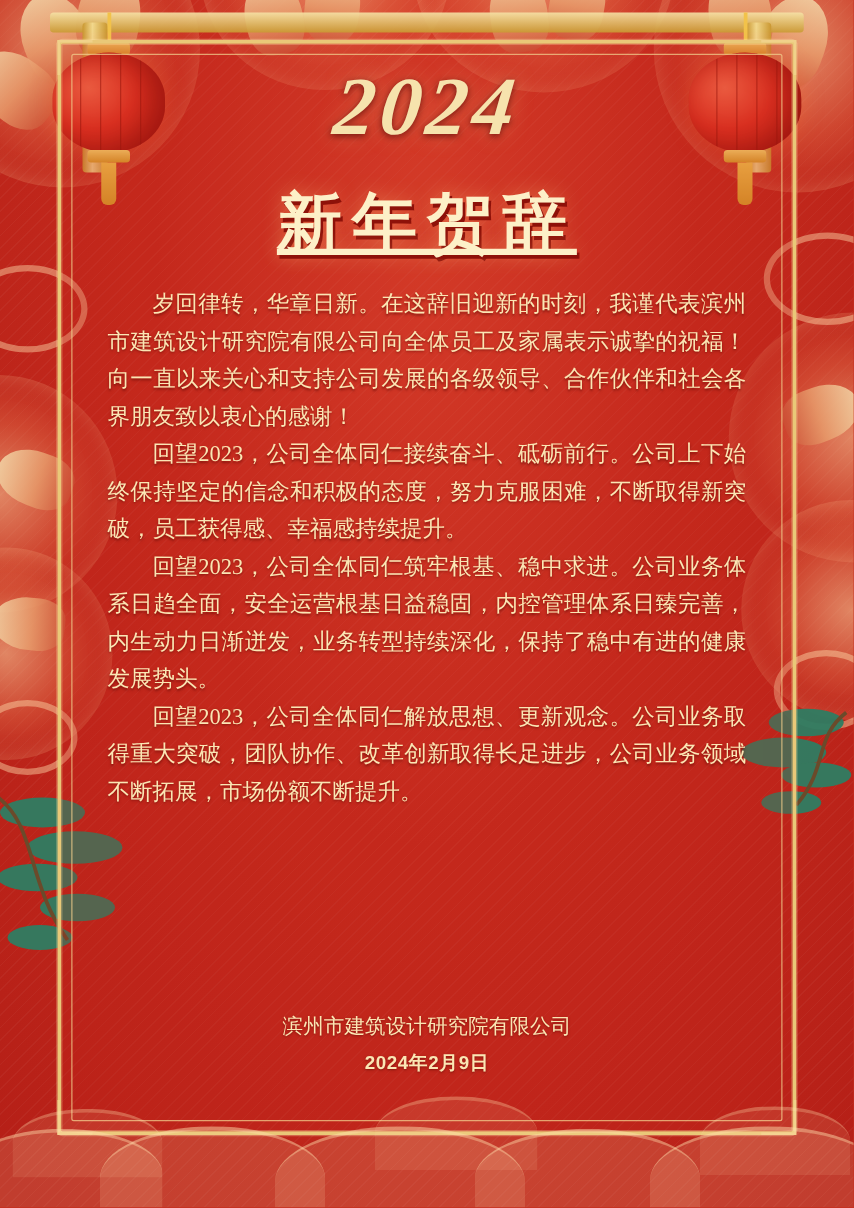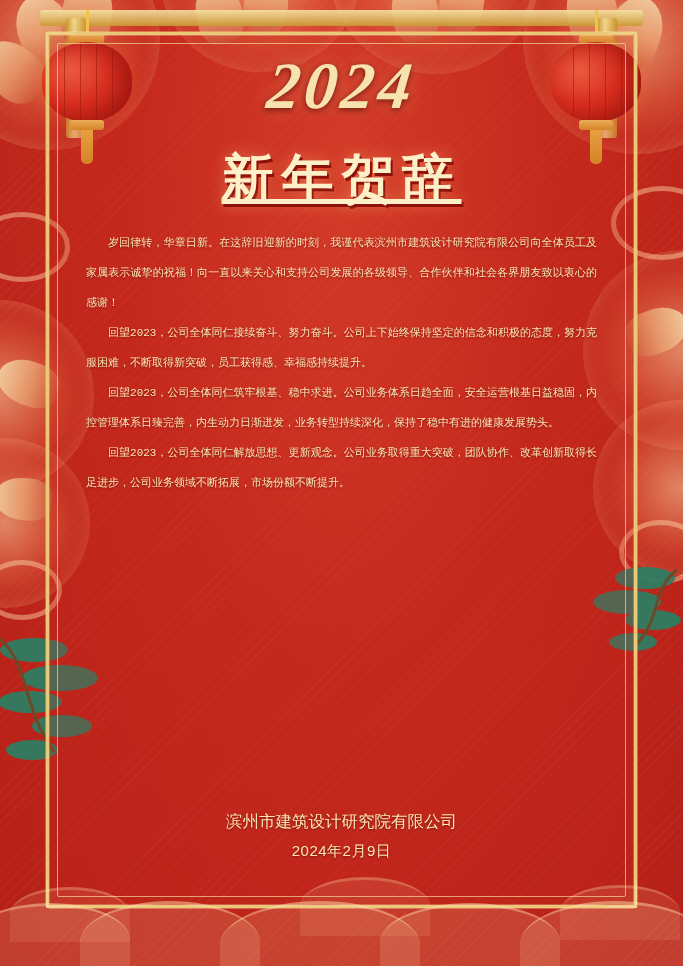--- a/index.html
+++ b/index.html
@@ -167,43 +167,43 @@
     text-decoration: underline;
   }
 
   
   #letter {
     position: absolute;
     left: 86px;
     right: 86px;
     top: 228px;
     color: #fbe6b4;
-    font-family: Liberation Mono, monospace;
-    font-size: 11px;
+    font-family: Liberation Serif, serif;
+    font-size: 18px;
     line-height: 30px;
     text-align: justify;
     text-shadow: 0 1px 2px rgba(110,14,8,.75);
   }
   #letter p {
     margin: 0 0 0 0;
     text-indent: 2em;
   }
 
   #signoff {
     position: absolute;
     left: 0; right: 0;
     top: 806px;
     text-align: center;
     color: #fbe6b4;
     font-size: 16.5px;
     line-height: 30px;
     text-shadow: 0 1px 2px rgba(110,14,8,.75);
   }
   #signoff div { margin: 0; }
-  #signoff .date { font-size: 15px; letter-spacing: .5px; }
+  #signoff .date { font-size: 15px; letter-spacing: .5px; font-weight: bold; }
 
   
   #bottom-band {
     position: absolute;
     left: 0; right: 0; bottom: 0; height: 120px;
     pointer-events: none;
   }
   .wave {
     position: absolute;
     border-radius: 50% 50% 0 0;
@@ -326,21 +326,21 @@
     <div class="frame-corner fc-bl"></div>
     <div class="frame-corner fc-br"></div>
   </div>
 
   <div id="year-logo">2024</div>
 
   <div id="headline">新年贺辞</div>
 
   <div id="letter">
     <p>岁回律转，华章日新。在这辞旧迎新的时刻，我谨代表滨州市建筑设计研究院有限公司向全体员工及家属表示诚挚的祝福！向一直以来关心和支持公司发展的各级领导、合作伙伴和社会各界朋友致以衷心的感谢！</p>
-    <p>回望2023，公司全体同仁接续奋斗、努力奋斗。公司上下始终保持坚定的信念和积极的态度，努力克服困难，不断取得新突破，员工获得感、幸福感持续提升。</p>
+    <p>回望2023，公司全体同仁接续奋斗、砥砺前行。公司上下始终保持坚定的信念和积极的态度，努力克服困难，不断取得新突破，员工获得感、幸福感持续提升。</p>
     <p>回望2023，公司全体同仁筑牢根基、稳中求进。公司业务体系日趋全面，安全运营根基日益稳固，内控管理体系日臻完善，内生动力日渐迸发，业务转型持续深化，保持了稳中有进的健康发展势头。</p>
     <p>回望2023，公司全体同仁解放思想、更新观念。公司业务取得重大突破，团队协作、改革创新取得长足进步，公司业务领域不断拓展，市场份额不断提升。</p>
   </div>
 
   <div id="signoff">
     <div>滨州市建筑设计研究院有限公司</div>
     <div class="date">2024年2月9日</div>
   </div>
 
   <div id="bottom-band">

